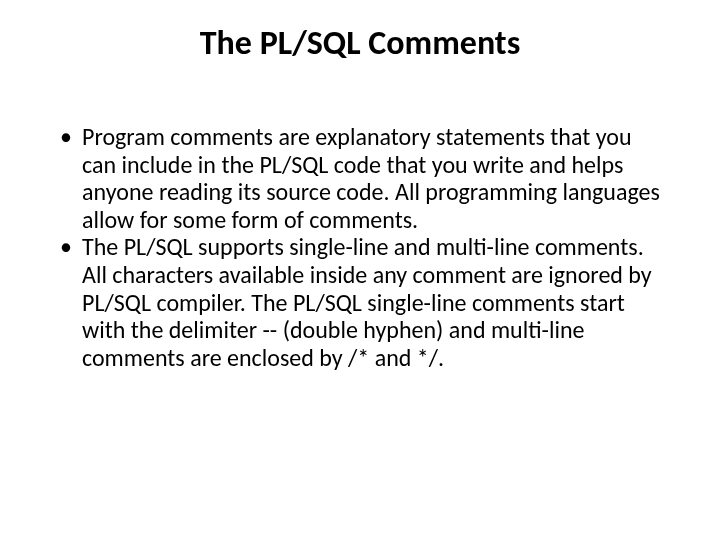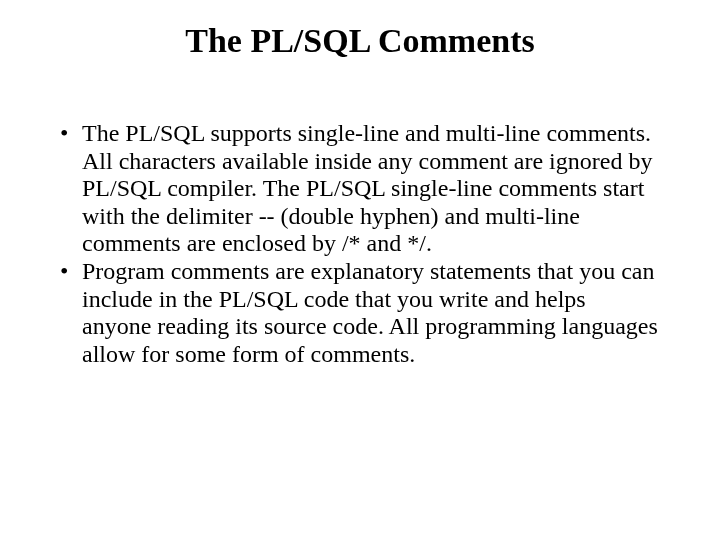--- a/index.html
+++ b/index.html
@@ -11,21 +11,20 @@
     font-family: Calibri, "Segoe UI", Arial, sans-serif;
     color: #000000;
   }
   .slide {
     width: 720px;
     height: 540px;
     box-sizing: border-box;
     padding: 22px 60px 40px 60px;
     display: flex;
     flex-direction: column;
-    font-family: Liberation Serif, serif;
   }
   .title {
     font-size: 34px;
     font-weight: 700;
     text-align: center;
     margin: 0 0 60px 0;
     letter-spacing: 0px;
   }
   .body {
     font-size: 24px;
@@ -51,17 +50,17 @@
     margin-top: 0px;
   }
 </style>
 </head>
 <body>
 
 <div class="slide">
   <h1 class="title">The PL/SQL Comments</h1>
   <div class="body">
     <ul>
+      <li>Program comments are explanatory statements that you can include in the PL/SQL code that you write and helps anyone reading its source code. All programming languages allow for some form of comments.</li>
       <li>The PL/SQL supports single-line and multi-line comments. All characters available inside any comment are ignored by PL/SQL compiler. The PL/SQL single-line comments start with the delimiter -- (double hyphen) and multi-line comments are enclosed by /* and */.</li>
-      <li>Program comments are explanatory statements that you can include in the PL/SQL code that you write and helps anyone reading its source code. All programming languages allow for some form of comments.</li>
     </ul>
   </div>
 </div>
 
 </body></html>

